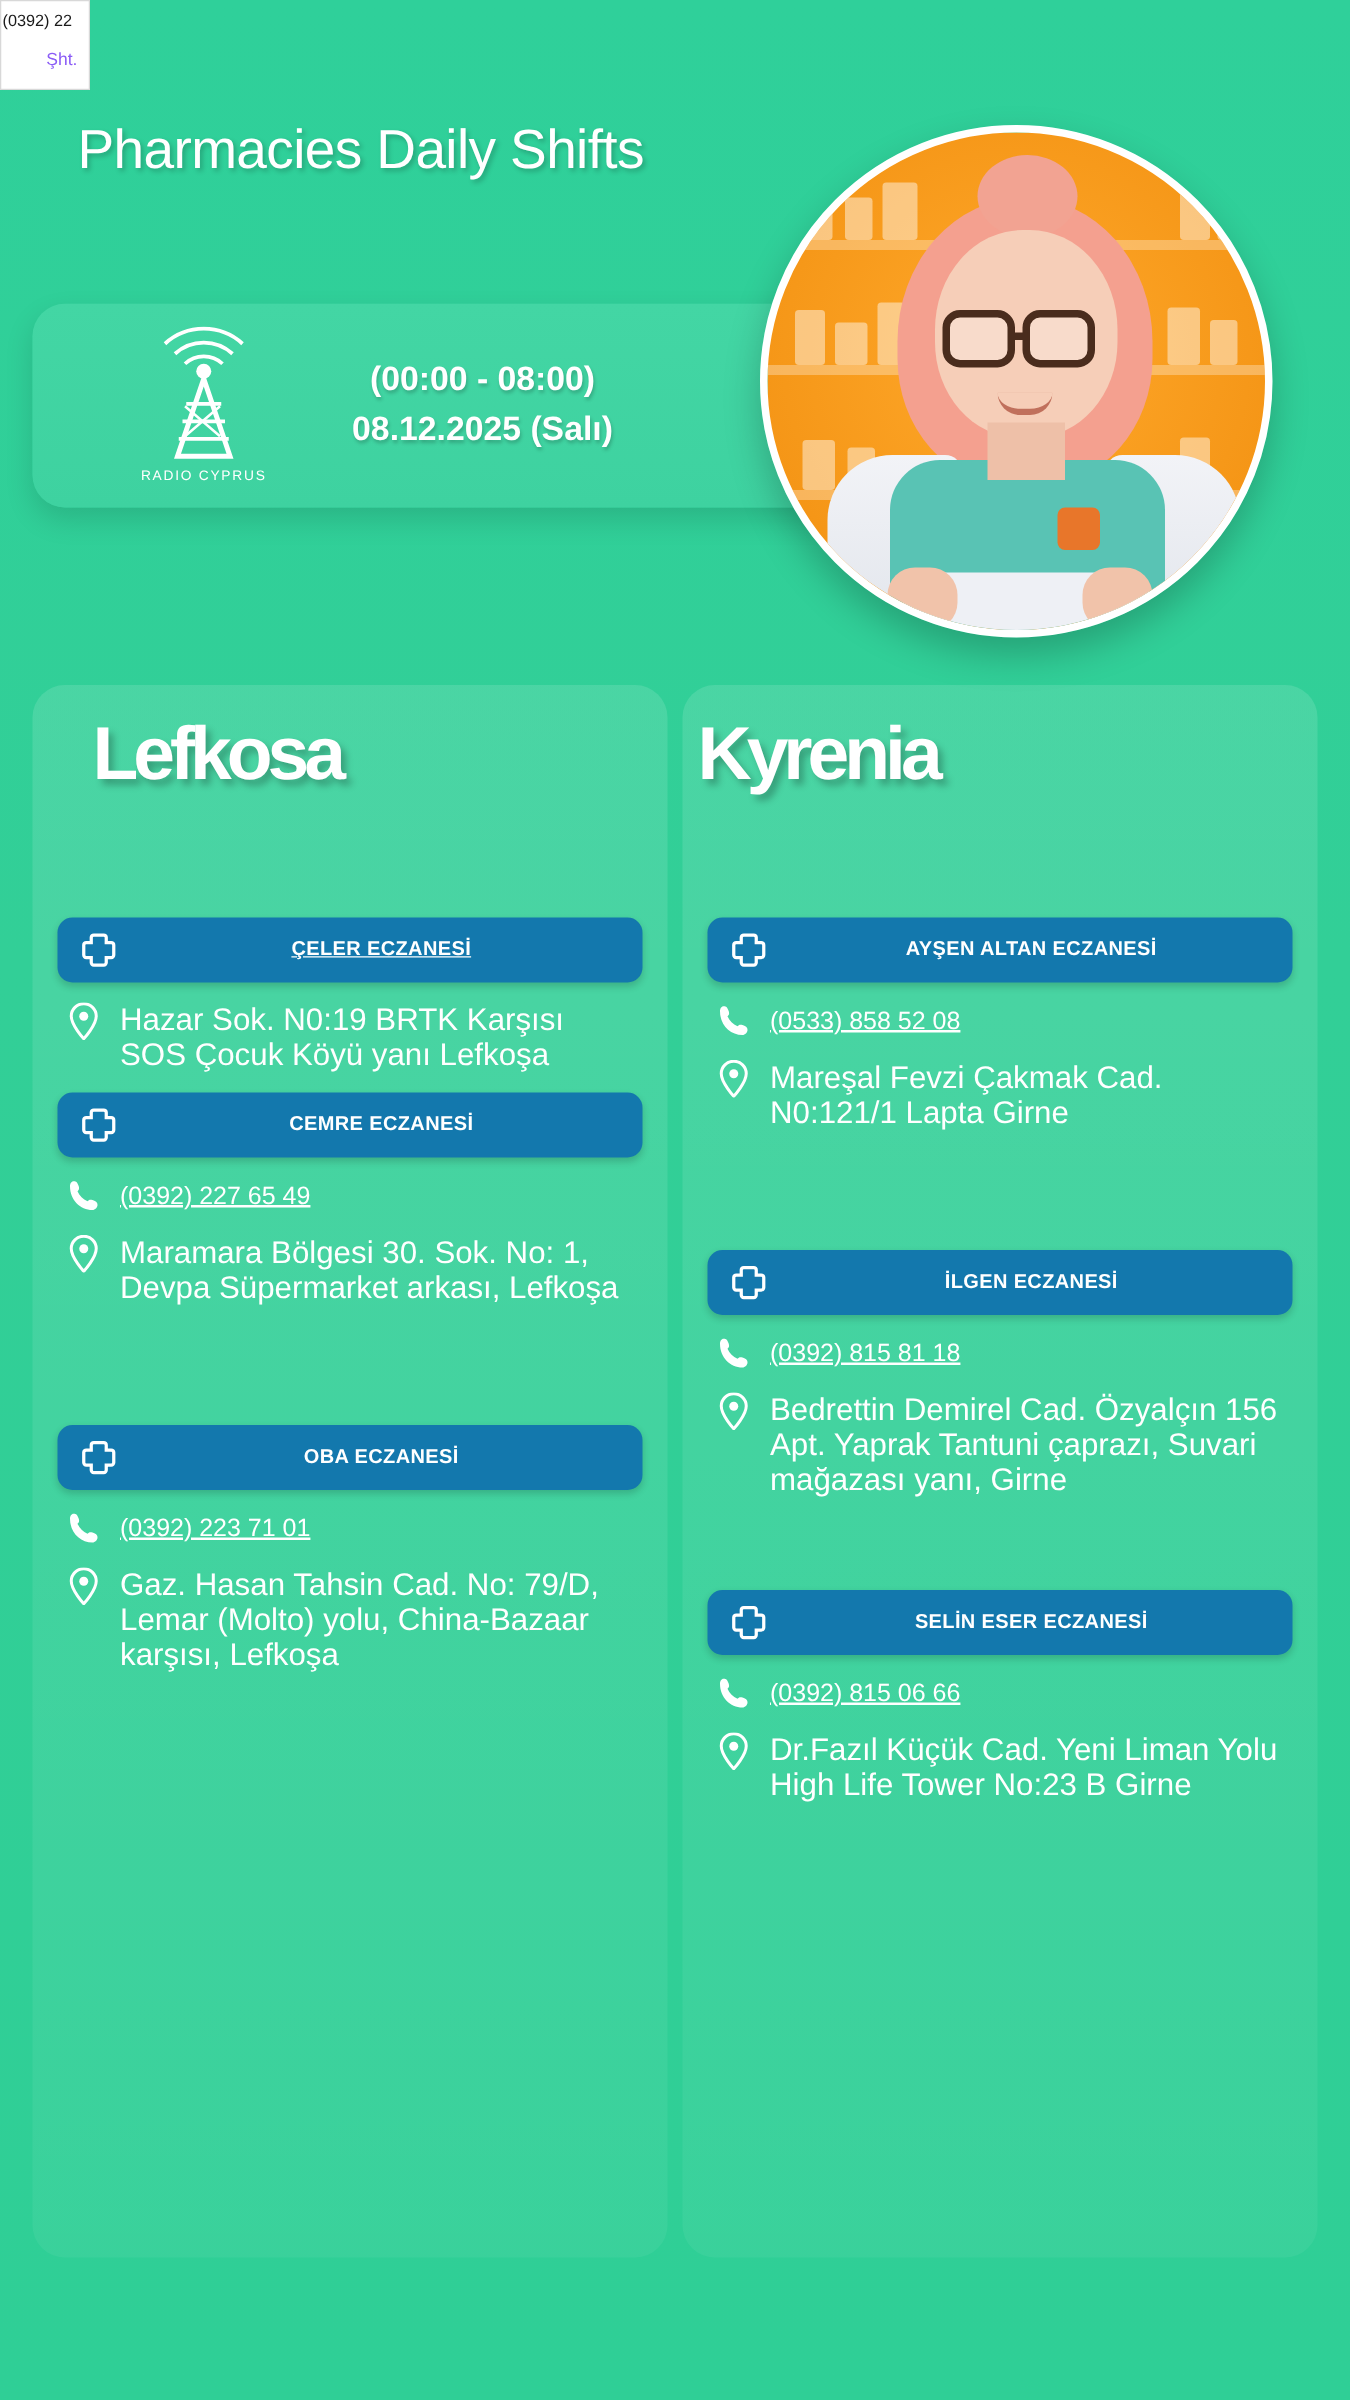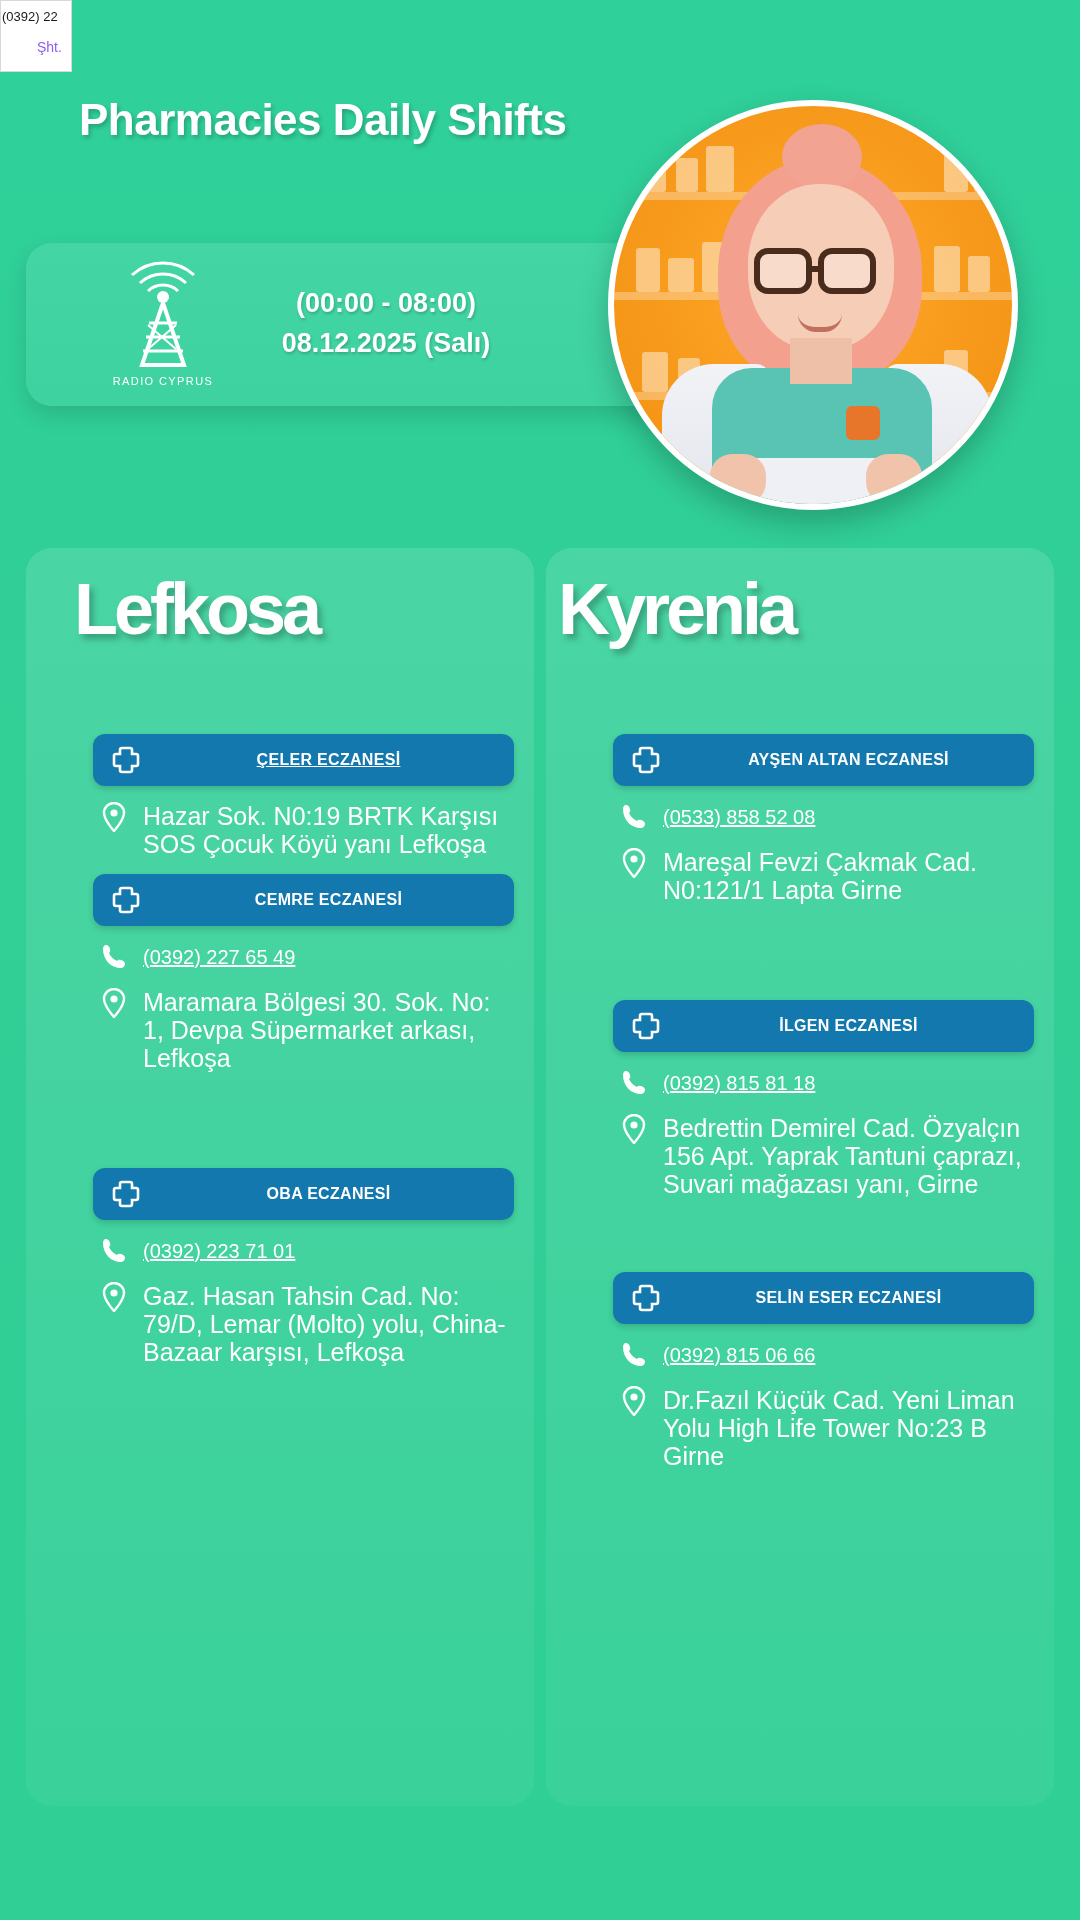--- a/index.html
+++ b/index.html
@@ -30,23 +30,23 @@
     font-size: 13px; color: #1a1a1a; white-space: nowrap;
   }
   .tooltip-box .tt-line2 {
     position: absolute; top: 38px; left: 36px;
     font-size: 14px; color: #8b5cf6; white-space: nowrap;
   }
 
   
   .page-title {
     position: absolute;
-    left: 79px; top: 95px;
+    left: 62px; top: 95px;
     font-size: 44px;
-    font-weight: bold;
+    font-weight: normal;
     color: #ffffff;
     letter-spacing: -0.5px;
     text-shadow: 2px 3px 4px rgba(0,0,0,0.22);
     z-index: 12;
   }
 
   
   .time-banner {
     position: absolute;
     left: 26px; top: 243px;
@@ -193,32 +193,32 @@
     height: 1258px;
     background: linear-gradient(180deg, rgba(255,255,255,0.12) 0%, rgba(255,255,255,0.05) 100%);
     border-radius: 26px;
   }
   .col.left  { left: 0px; }
   .col.right { left: 520px; }
 
   .city-name {
     position: absolute;
     top: 22px;
-    font-size: 72px;
+    font-size: 60px;
     font-weight: bold;
     color: #ffffff;
     letter-spacing: -4px;
     text-shadow: 4px 5px 6px rgba(0,0,0,0.25);
     line-height: 1.1;
   }
   .col.left  .city-name { left: 48px; }
   .col.right .city-name { left: 12px; }
 
   .entries { position: absolute; top: 186px; left: 0; width: 100%; }
-  .entry { position: relative; margin-bottom: 16px; padding-left: 47px; }
+  .entry { position: relative; margin-bottom: 16px; }
 
   .pharm-bar {
     position: relative;
     margin: 0 20px;
     height: 52px;
     background: #1378ad;
     border-radius: 12px;
     box-shadow: 0 3px 6px rgba(0,0,0,0.16);
   }
   .cross-icon {

